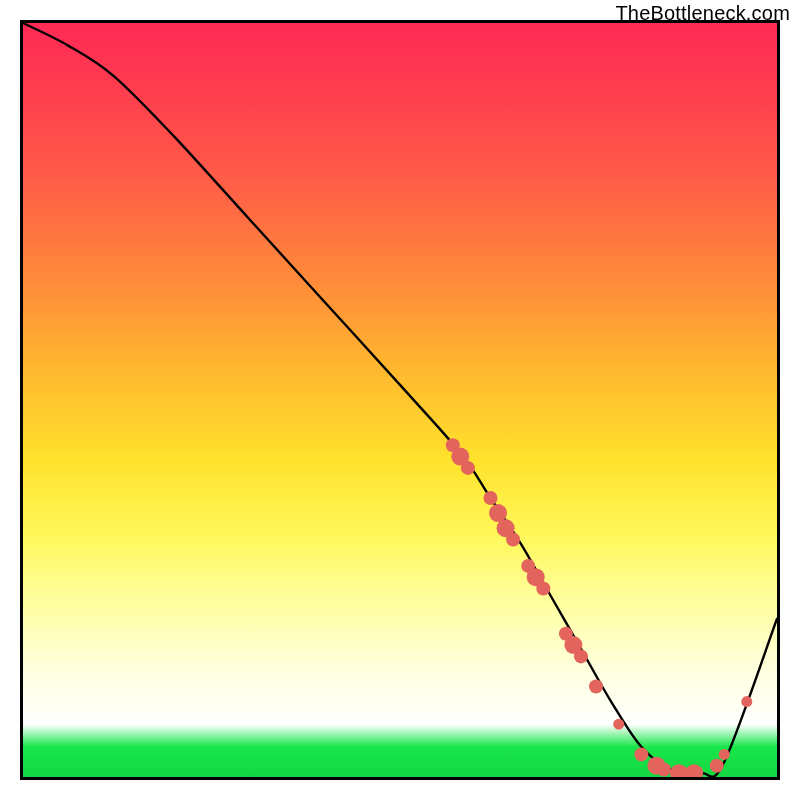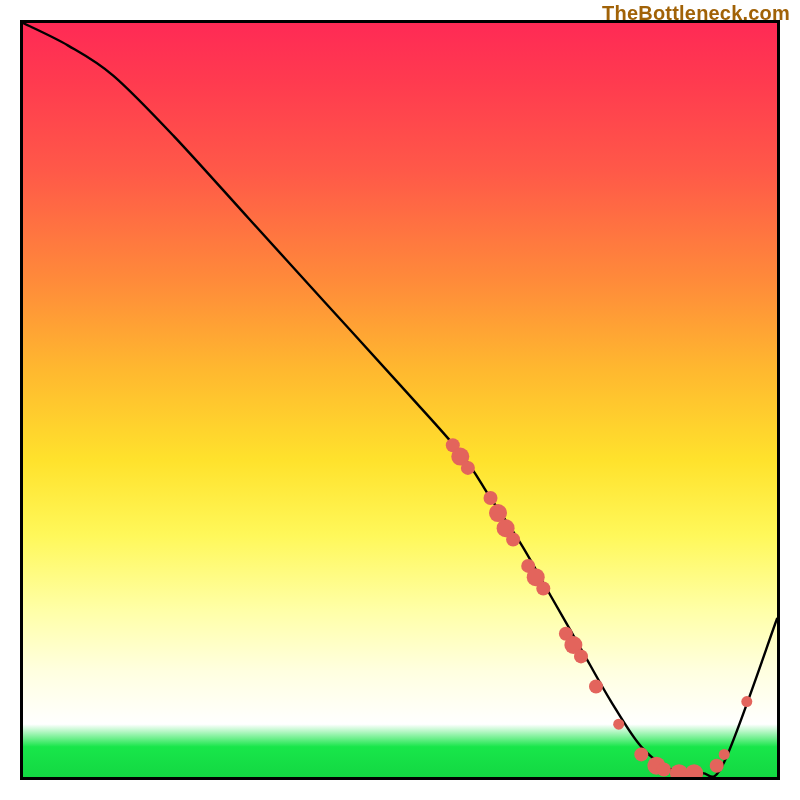--- a/index.html
+++ b/index.html
@@ -9,22 +9,22 @@
     height: 800px;
     background: #ffffff;
     font-family: Arial, Helvetica, sans-serif;
     overflow: hidden;
   }
   .watermark {
     position: absolute;
     top: 2px;
     right: 10px;
     font-size: 20px;
-    font-weight: bold;
-    color: #a16207;
+    font-weight: normal;
+    color: #000000;
     letter-spacing: 0.2px;
     z-index: 10;
   }
   .chart-wrap {
     position: absolute;
     top: 20px;
     left: 20px;
     width: 760px;
     height: 760px;
     border: 3px solid #000000;

